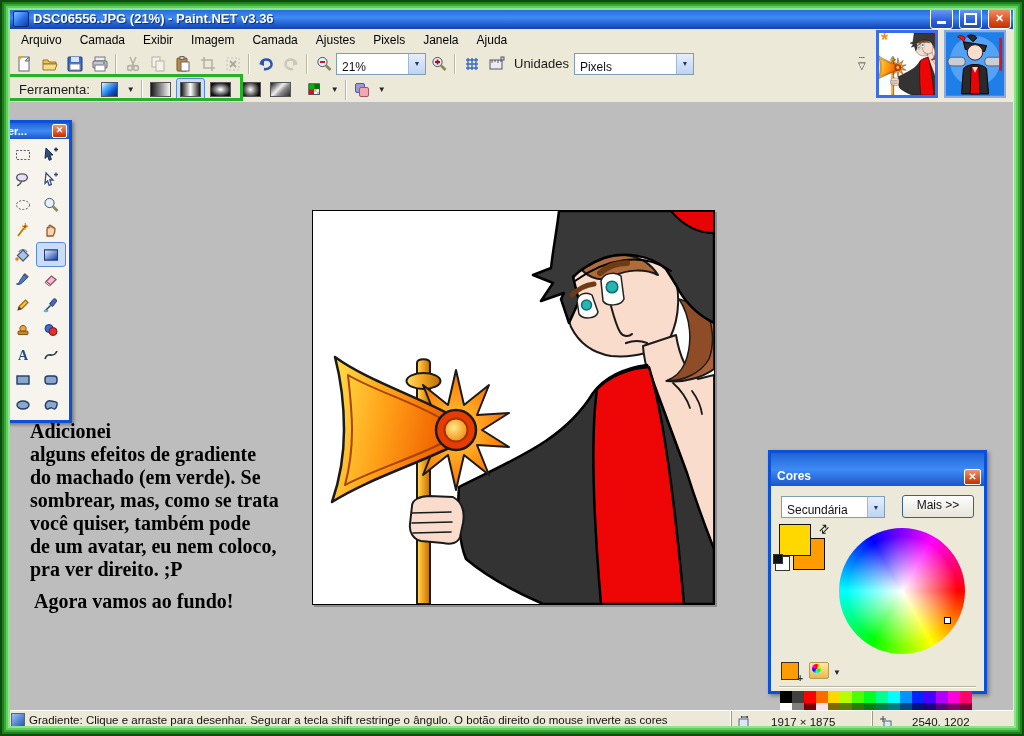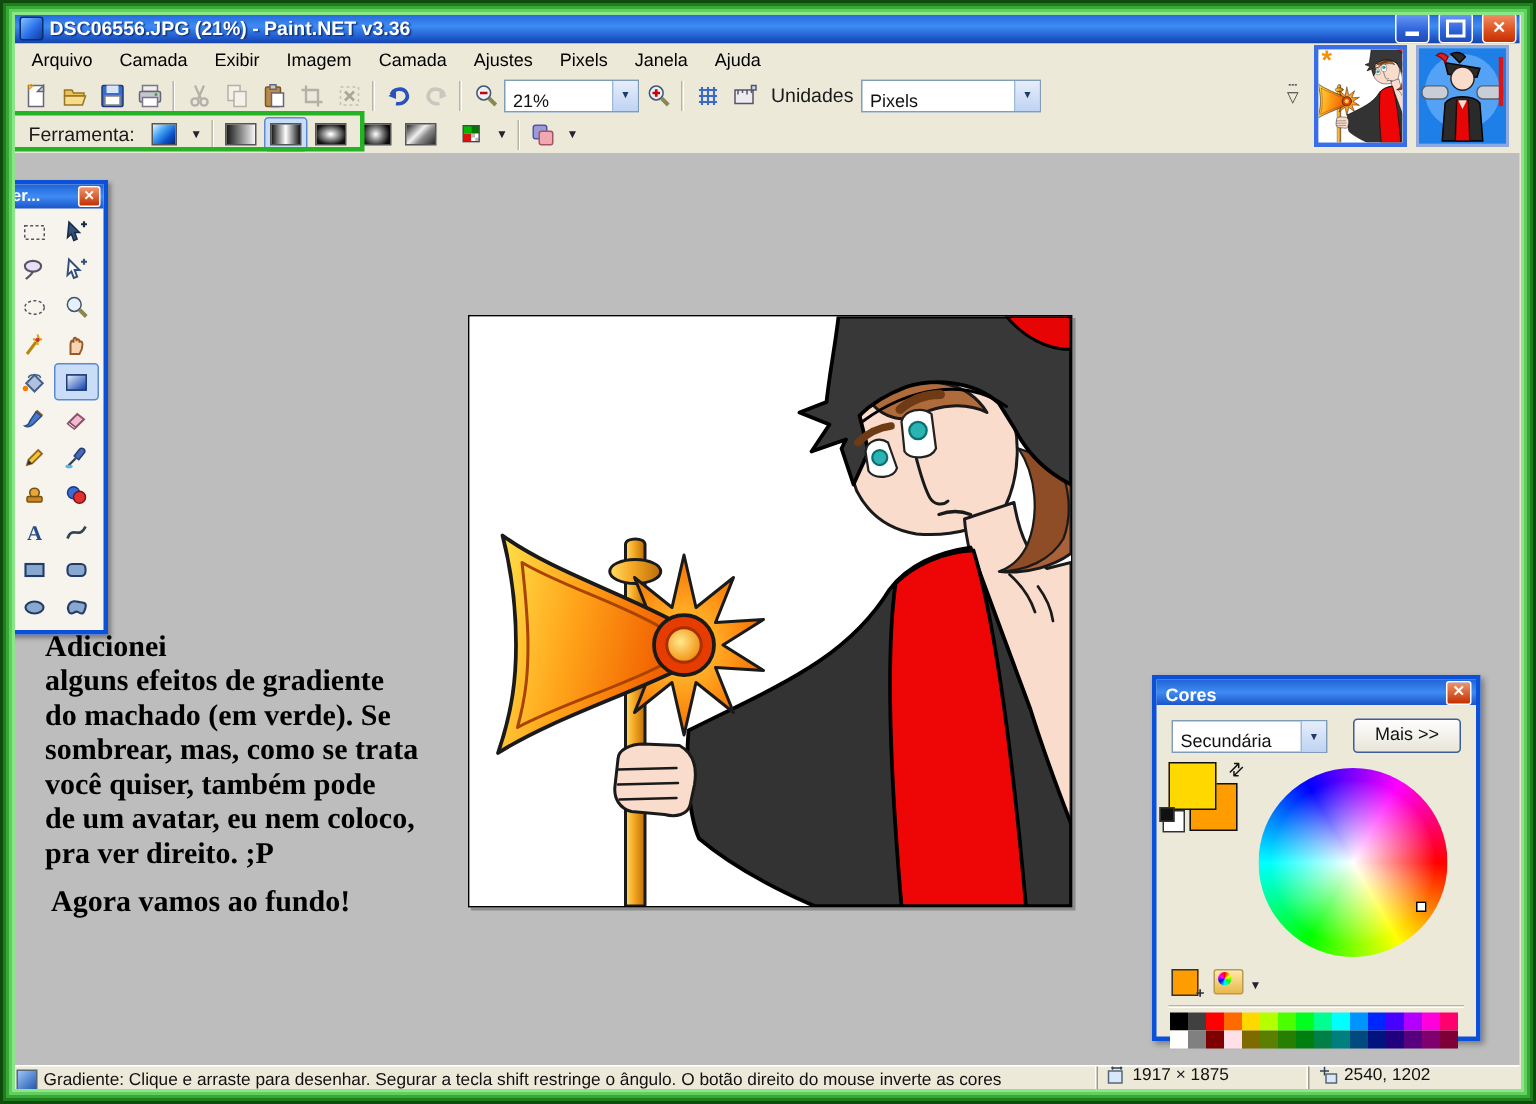--- a/index.html
+++ b/index.html
@@ -65,21 +65,21 @@
   
   .annotation{position:absolute;left:22px;top:318px;width:290px;color:#000;
     font-family:Liberation Serif, serif;font-weight:bold;font-size:20px;line-height:23px}
   .annotation .footer{margin-top:9px;padding-left:4px}
   
   .callout{position:absolute;left:-8px;top:66px;width:243px;height:27px;border:3px solid #24B324;
     box-sizing:border-box;z-index:20;pointer-events:none}
   
   .coreswin{position:absolute;left:760px;top:348px;width:213px;height:238px;border:3px solid #0A50D8;
     background:#ECE9D8;box-shadow:2px 2px 4px rgba(0,0,0,.35);box-sizing:content-box}
-  .coreswin .tbar{height:17px;display:flex;align-items:flex-end;padding:0 3px 0 6px;
+  .coreswin .tbar{height:17px;display:flex;align-items:flex-start;padding:16px 3px 0 6px;
     background:linear-gradient(180deg,#2163D6,#3E8BF4 50%,#1C55C8);color:#fff;font-weight:bold;font-size:12px}
   .coreswin .tbar .x{margin-left:auto;width:15px;height:14px;border-radius:2px;border:1px solid #fff;
     background:linear-gradient(#F0946C,#C23000);color:#fff;font-size:10px;line-height:13px;text-align:center;font-weight:bold}
   .cores-body{position:relative;height:221px}
   .cores-combo{position:absolute;left:10px;top:10px;width:102px}
   .mais-btn{position:absolute;right:10px;top:9px;width:70px;height:21px;border:1px solid #3C5E98;border-radius:3px;
     background:linear-gradient(#FEFEFE,#E8E4D8);font-size:12px;text-align:center;line-height:19px;color:#111}
   .swatch{position:absolute;width:30px;height:30px;border:1px solid #111}
   .swap-icon{position:absolute;left:48px;top:36px;font-size:12px;color:#111;transform:rotate(-45deg)}
   .reset-icon{position:absolute;left:4px;top:70px;width:13px;height:13px;border:1px solid #333;background:#fff}
@@ -97,21 +97,21 @@
   .palmenu-arrow{position:absolute;left:62px;top:182px;font-size:8px;color:#223}
   .cores-hr{position:absolute;left:8px;right:8px;top:200px;border-top:1px solid #B9B5A3;border-bottom:1px solid #fff}
   .palette{position:absolute;left:9px;top:205px;display:grid;grid-template-columns:repeat(16,12px);grid-auto-rows:12px}
   .palette div{width:12px;height:12px}
   
   .statusbar{height:17px;flex:0 0 17px;display:flex;align-items:center;background:#ECE9D8;font-size:11.5px;color:#111;
     border-top:1px solid #fff}
   .statusbar .hinticon{width:12px;height:12px;margin:0 4px 0 3px;border:1px solid #567;
     background:linear-gradient(135deg,#9CC4F8,#2458B0)}
   .statusbar .hint{flex:1;white-space:nowrap;overflow:hidden}
-  .spane{display:flex;align-items:flex-start;gap:4px;padding:0 6px;border-left:1px solid #9E9A8A;box-shadow:-1px 0 0 #fff;height:100%}
+  .spane{display:flex;align-items:flex-end;gap:20px;padding:0 6px;border-left:1px solid #9E9A8A;box-shadow:-1px 0 0 #fff;height:100%}
   .spane svg{flex:0 0 auto}
 </style>
 </head>
 <body>
 
 <div class="app">
 
   <div class="titlebar">
     <span class="appicon"></span>
     <span class="title">DSC06556.JPG (21%) - Paint.NET v3.36</span>

